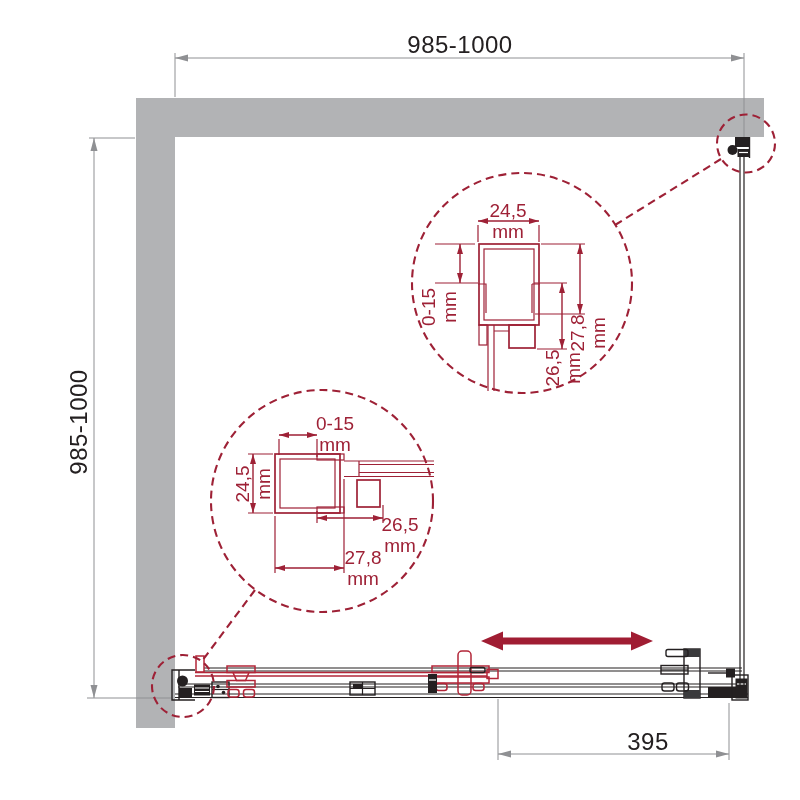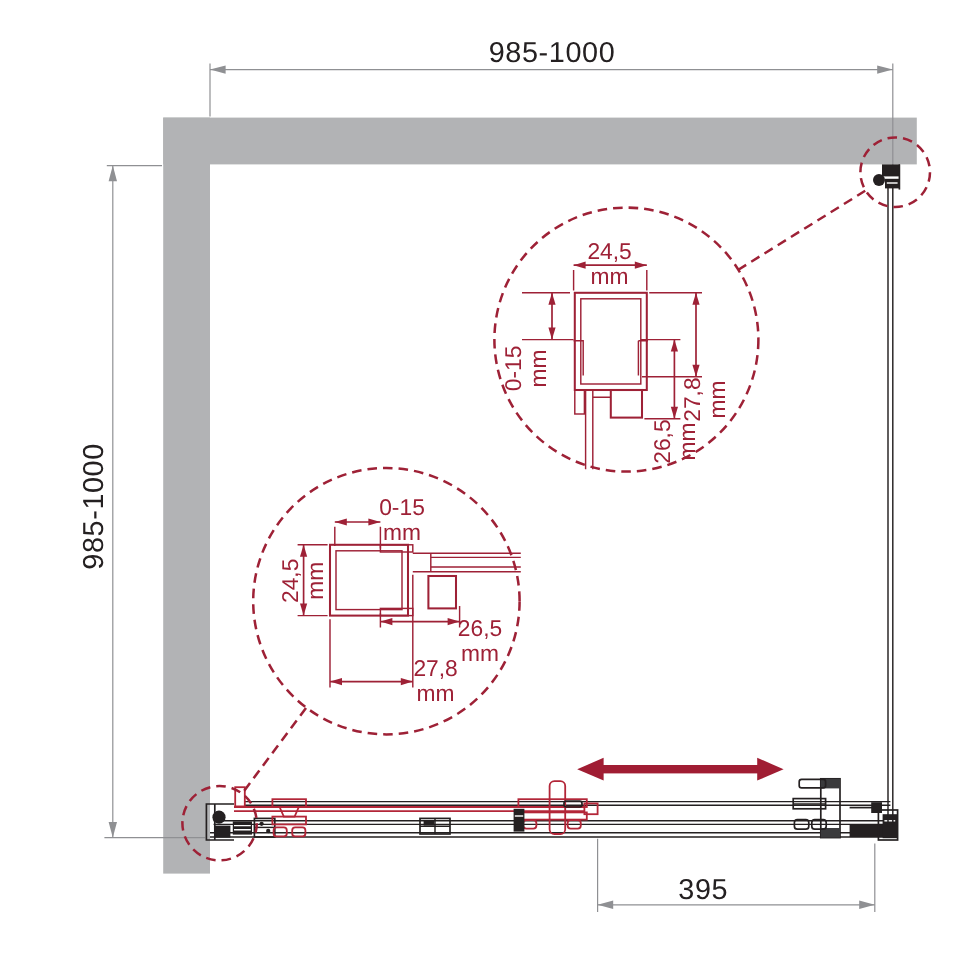--- a/index.html
+++ b/index.html
@@ -191,21 +191,21 @@
     <rect class="arrowf" x="469" y="637.5" width="132" height="7"></rect>
     <polygon class="arrowf" points="449,641 471,631.5 471,650.5"></polygon>
     <polygon class="arrowf" points="621,641 599,631.5 599,650.5"></polygon>
   </g>
 </svg>
 
 <div class="lbl" style="left:428px;top:45px;">985-1000</div>
 
 <div class="lbl rot" style="left:47px;top:422px;">985-1000</div>
 
-<div class="lbl" style="left:554px;top:742px;">395</div>
+<div class="lbl" style="left:616px;top:742px;">395</div>
 
 <div class="dlbl" style="left:476px;top:221px;">
   <div>24,5</div>
   <div>mm</div>
 </div>
 <div class="dlbl rot" style="left:407px;top:307px;">
   <div>0-15</div>
   <div>mm</div>
 </div>
 <div class="dlbl rot" style="left:556px;top:333px;">

